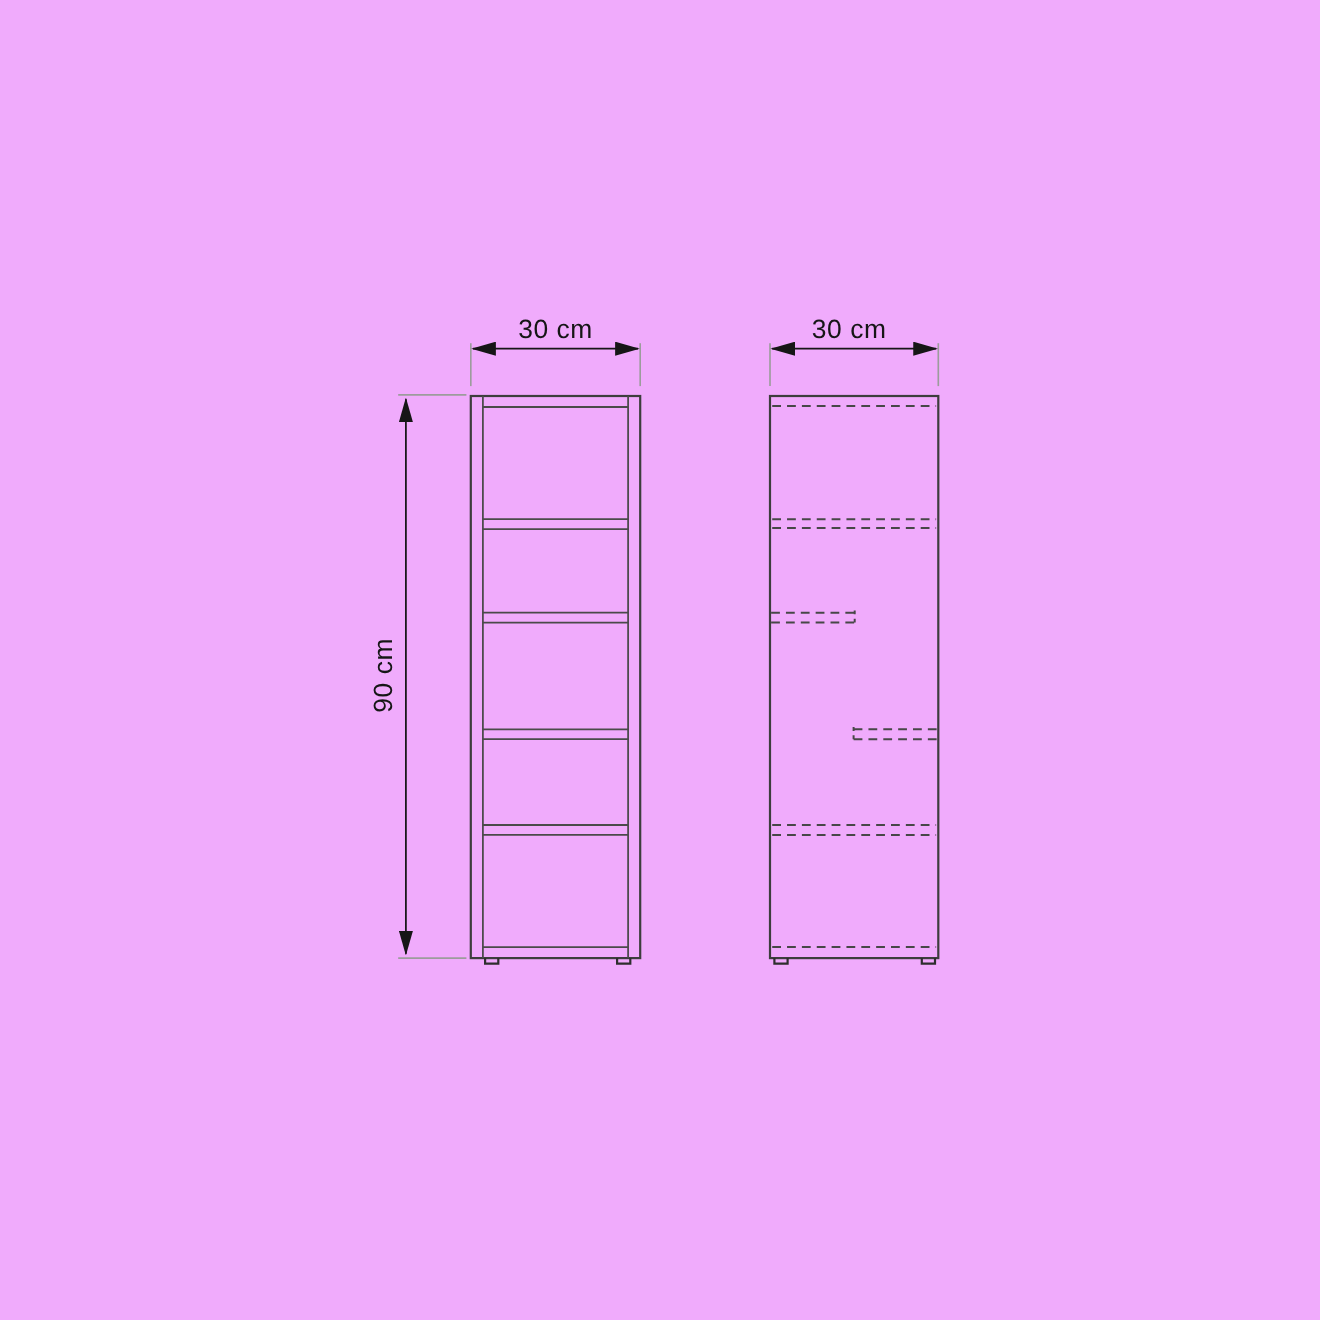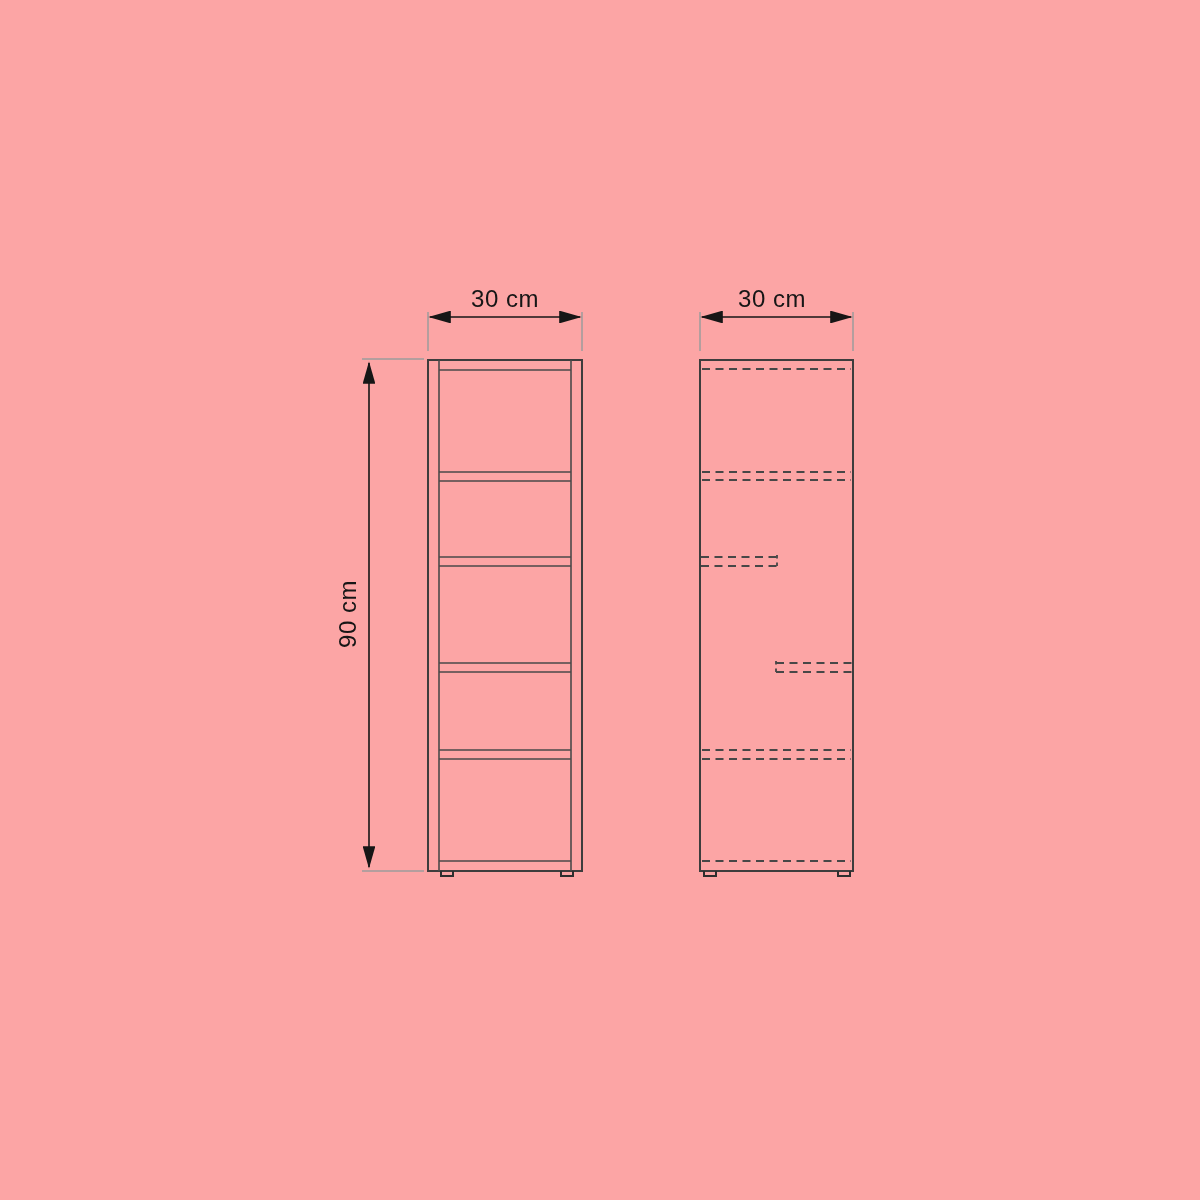--- a/index.html
+++ b/index.html
@@ -8,21 +8,21 @@
     background: #ffffff;
     width: 1200px;
     height: 1200px;
     overflow: hidden;
     font-family: "Liberation Sans", sans-serif;
   }
   #stage {
     position: relative;
     width: 1200px;
     height: 1200px;
-    background: #fca5a5;
+    background: #f0abfc;
     text-align: right;
   }
   svg { display: block; }
   .outline       { stroke: #3d3d3d; stroke-width: 2;   fill: none; }
   .panel-line    { stroke: #4a4a4a; stroke-width: 1.6; fill: none; }
   .shelf-line    { stroke: #4a4a4a; stroke-width: 1.6; fill: none; }
   .dashed-line   { stroke: #474747; stroke-width: 1.8; fill: none; stroke-dasharray: 8 5.5; }
   .dashed-cap    { stroke: #474747; stroke-width: 1.8; fill: none; stroke-dasharray: 3.5 4; }
   .ext-line      { stroke: #9c9c9c; stroke-width: 1.5; fill: none; }
   .dim-line      { stroke: #161616; stroke-width: 1.6; fill: none; }

